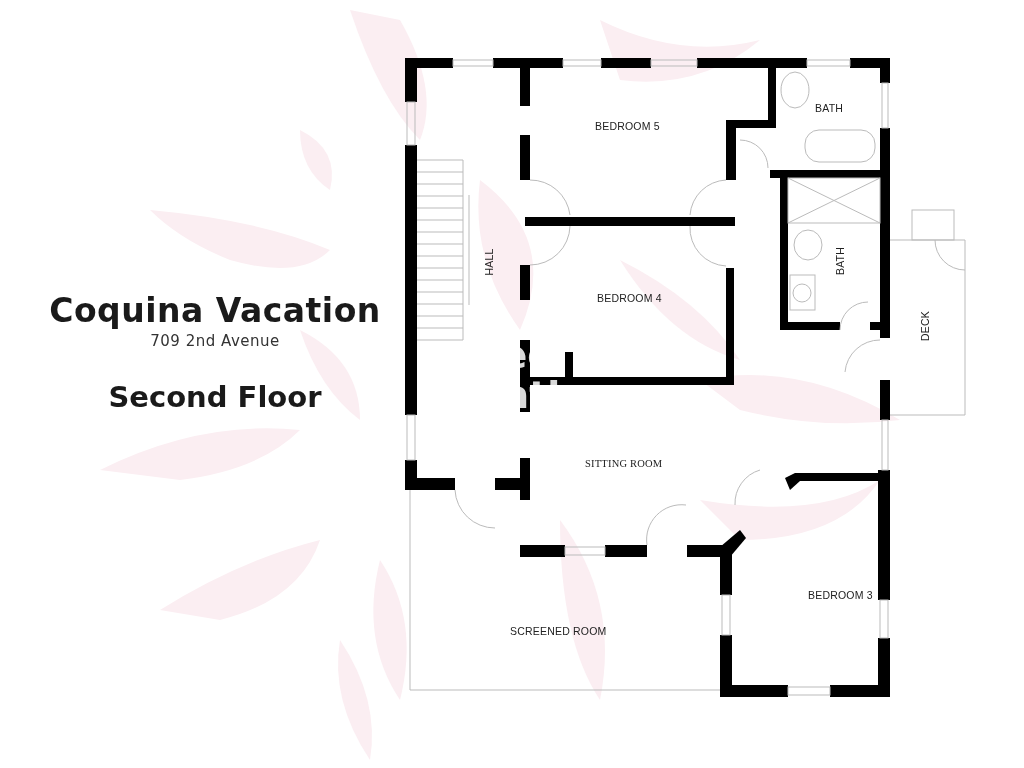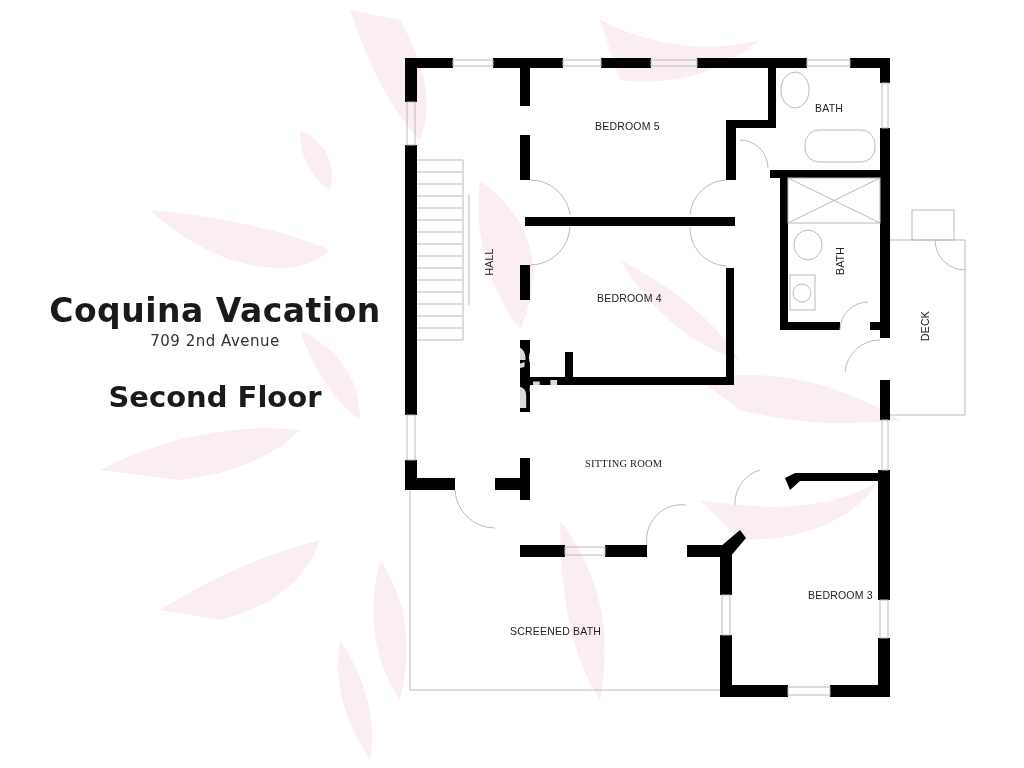--- a/index.html
+++ b/index.html
@@ -165,13 +165,13 @@
 </div>
 
 <div class="room-label" style="left:595px;top:120px;">BEDROOM 5</div>
 <div class="room-label" style="left:815px;top:102px;">BATH</div>
 <div class="room-label vert" style="left:826px;top:255px;">BATH</div>
 <div class="room-label vert" style="left:475px;top:256px;">HALL</div>
 <div class="room-label" style="left:597px;top:292px;">BEDROOM 4</div>
 <div class="room-label vert" style="left:910px;top:320px;">DECK</div>
 <div class="room-label" style="left:585px;top:458px;font-family:Liberation Serif, serif;">SITTING ROOM</div>
 <div class="room-label" style="left:772px;top:589px;margin-left:36px;">BEDROOM 3</div>
-<div class="room-label" style="left:510px;top:625px;">SCREENED BATH</div>
+<div class="room-label" style="left:510px;top:625px;">SCREENED ROOM</div>
 
 </body></html>

